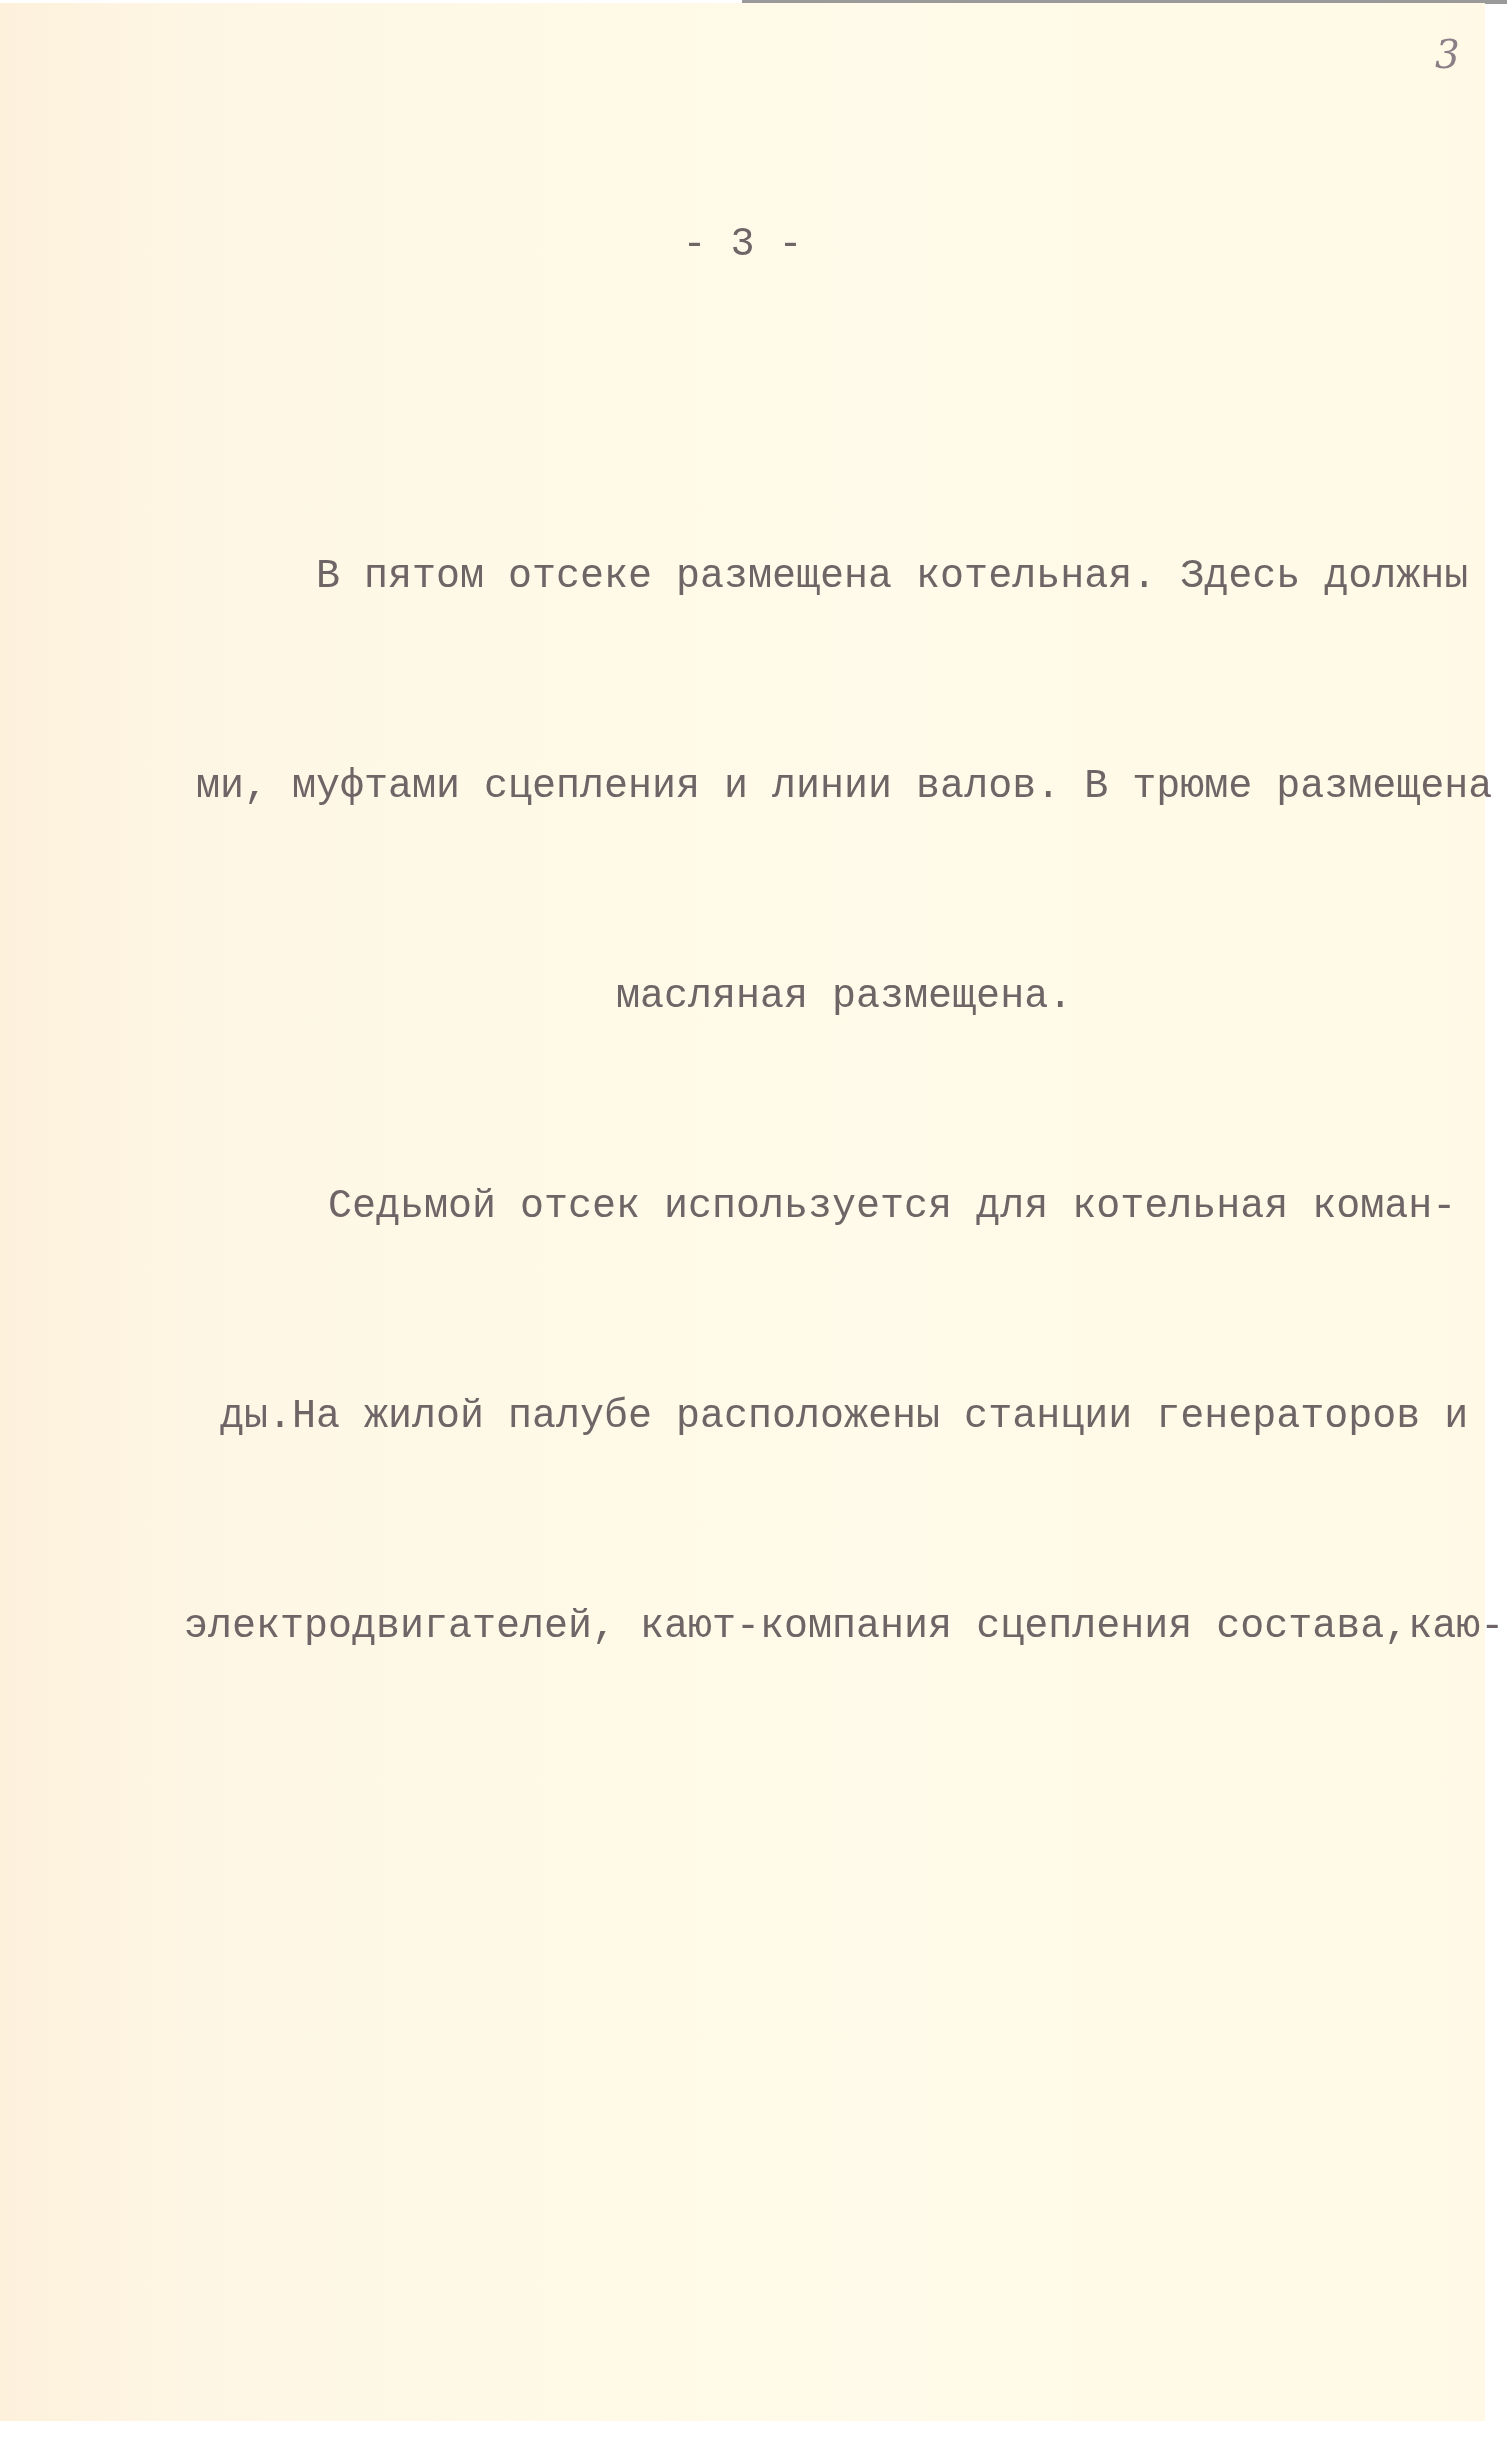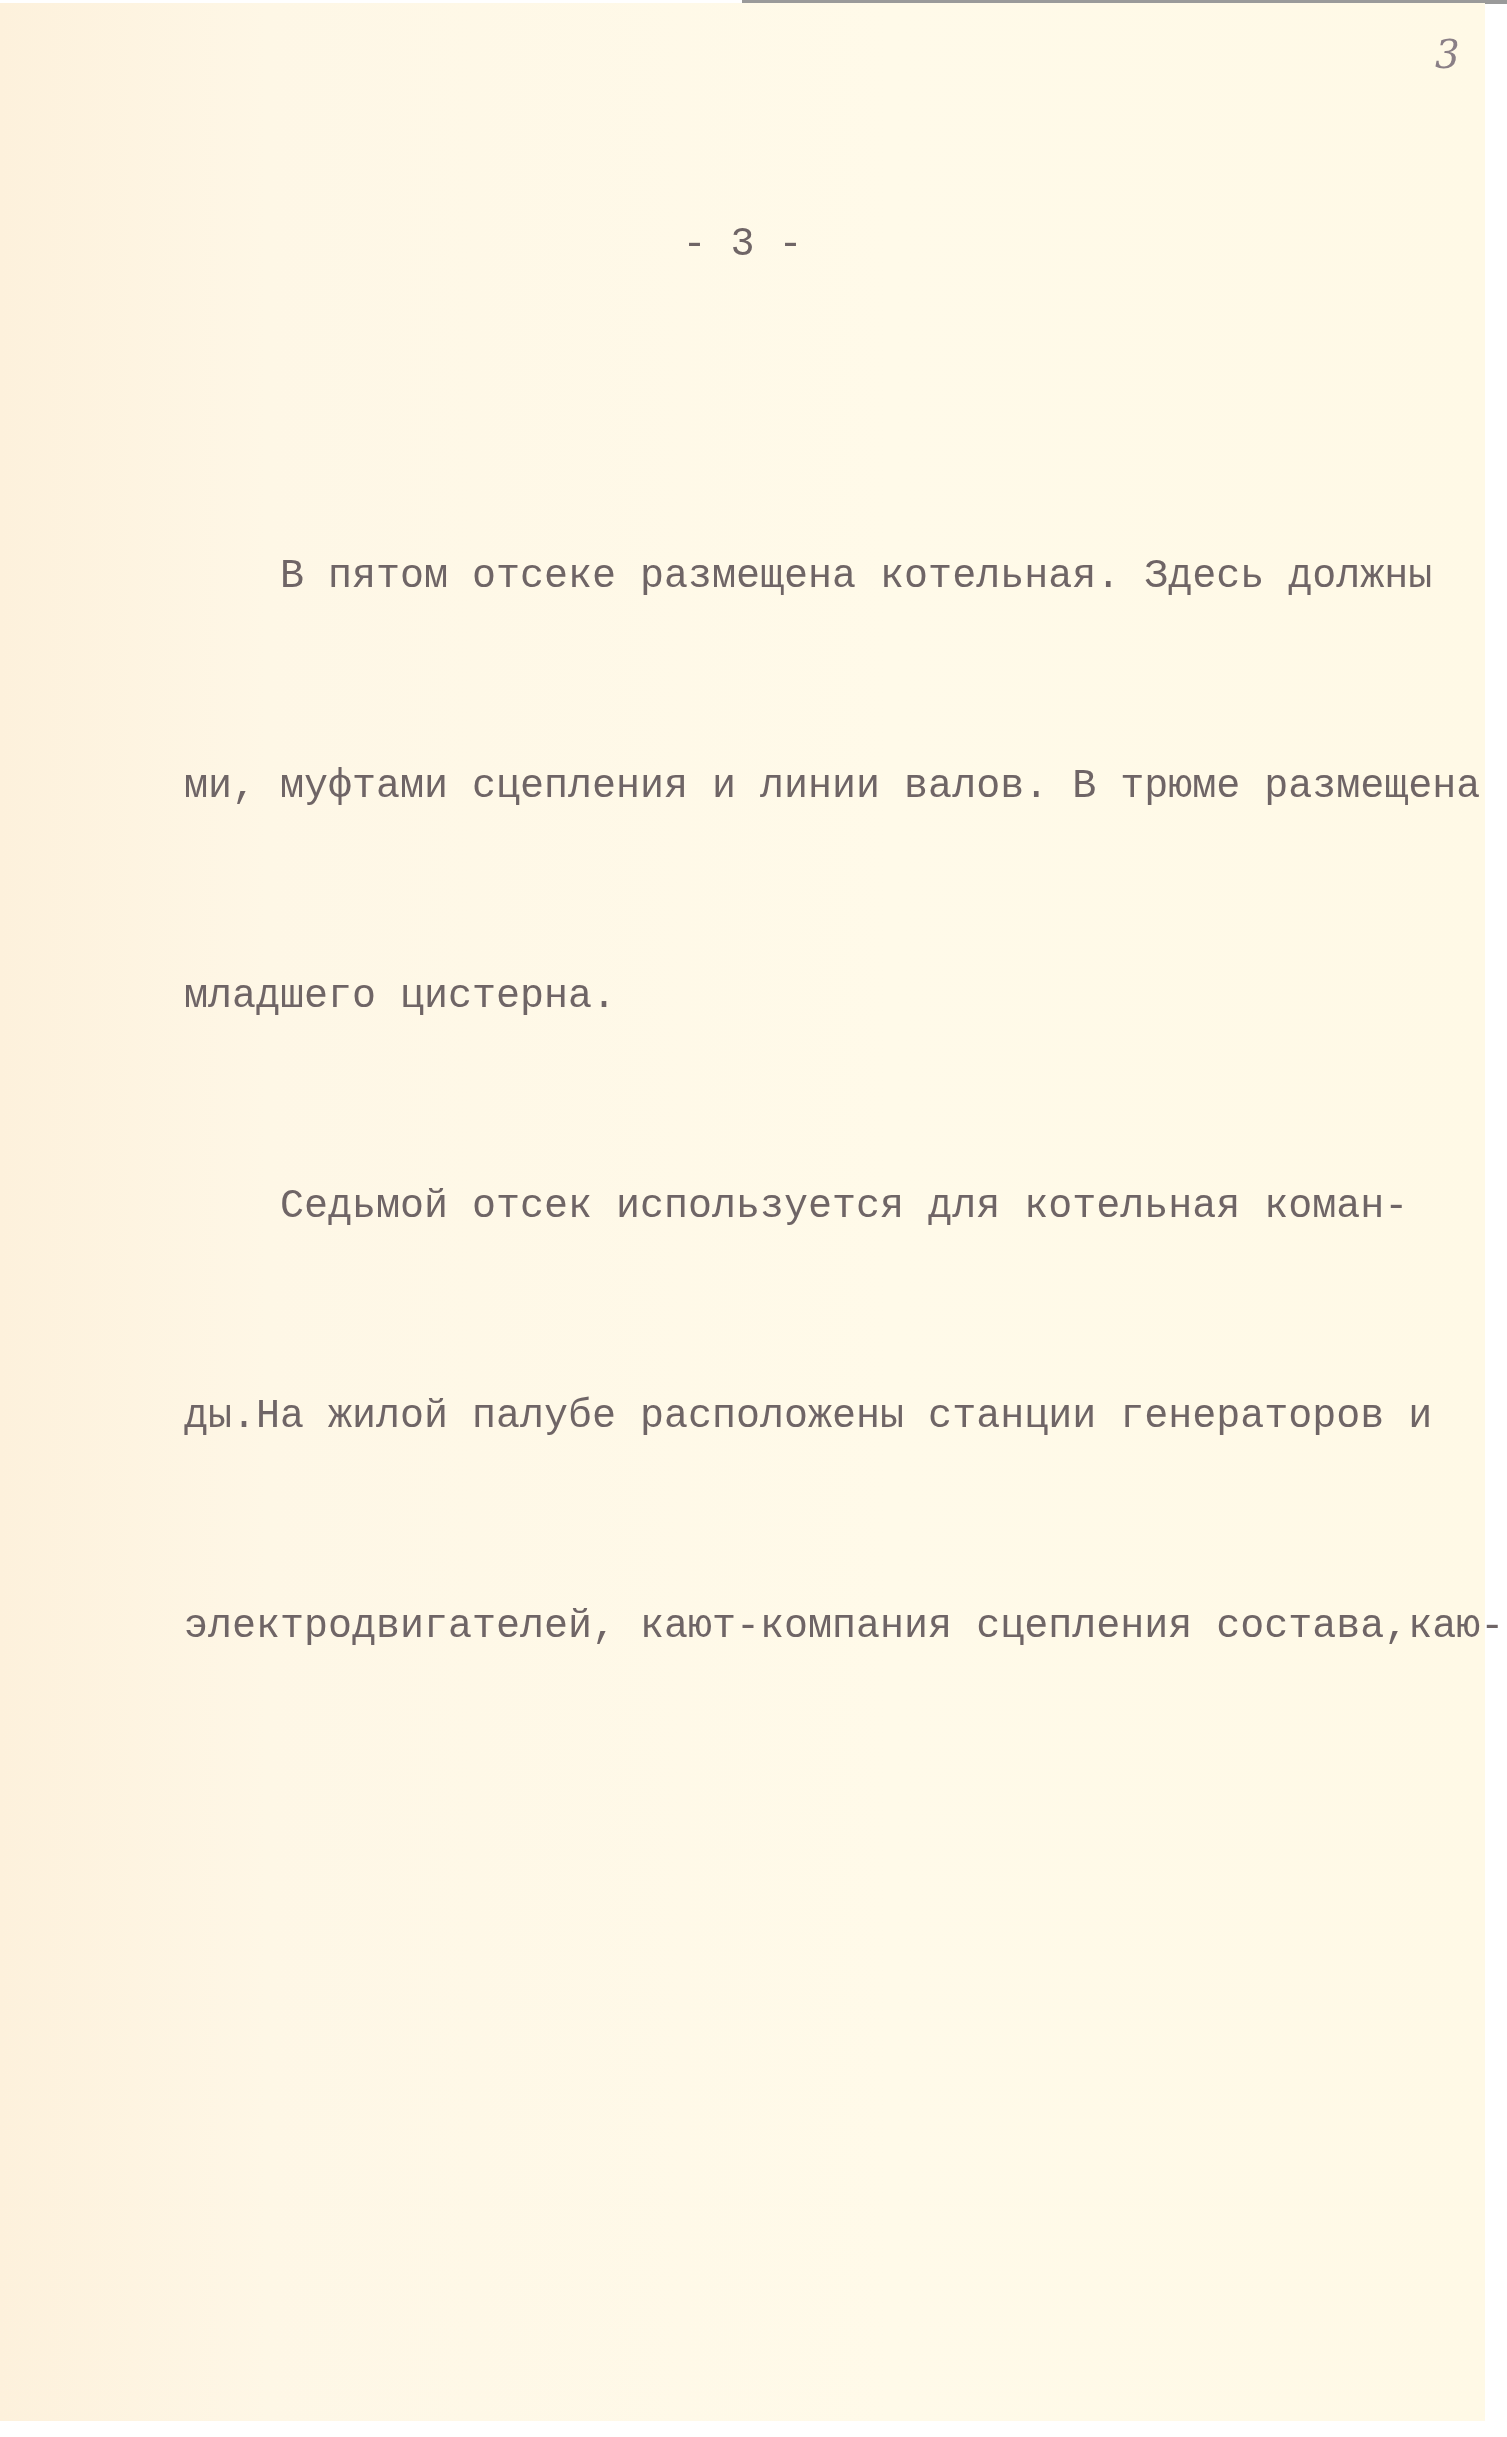--- a/index.html
+++ b/index.html
@@ -33,37 +33,37 @@
     white-space: pre;
     line-height: 70px;
   }
   .page-center {
     position: absolute; left: 0; width: 1485px; top: 207px;
     text-align: center;
   }
   .body-text {
     position: absolute; left: 184px; top: 399px;
   }
-  .line { display: block; height: 70px; }
+  .line { display: block; height: 70px; text-align: center; }
 </style>
 </head>
 <body>
 
 <div class="topbar"></div>
 
 <div class="paper">
 
   <div class="hand-pagenum">3</div>
 
   <div class="typed page-center">- 3 -</div>
 
   <div class="typed body-text">
     <span class="line">    В пятом отсеке размещена котельная. Здесь должны</span>
     <span class="line">ми, муфтами сцепления и линии валов. В трюме размещена</span>
-    <span class="line">младшего цистерна.</span>
+    <span class="line">масляная размещена.</span>
     <span class="line">    Седьмой отсек используется для котельная коман-</span>
     <span class="line">ды.На жилой палубе расположены станции генераторов и</span>
     <span class="line">электродвигателей, кают-компания сцепления состава,каю-</span>
     
     
     
     
     
     
     

